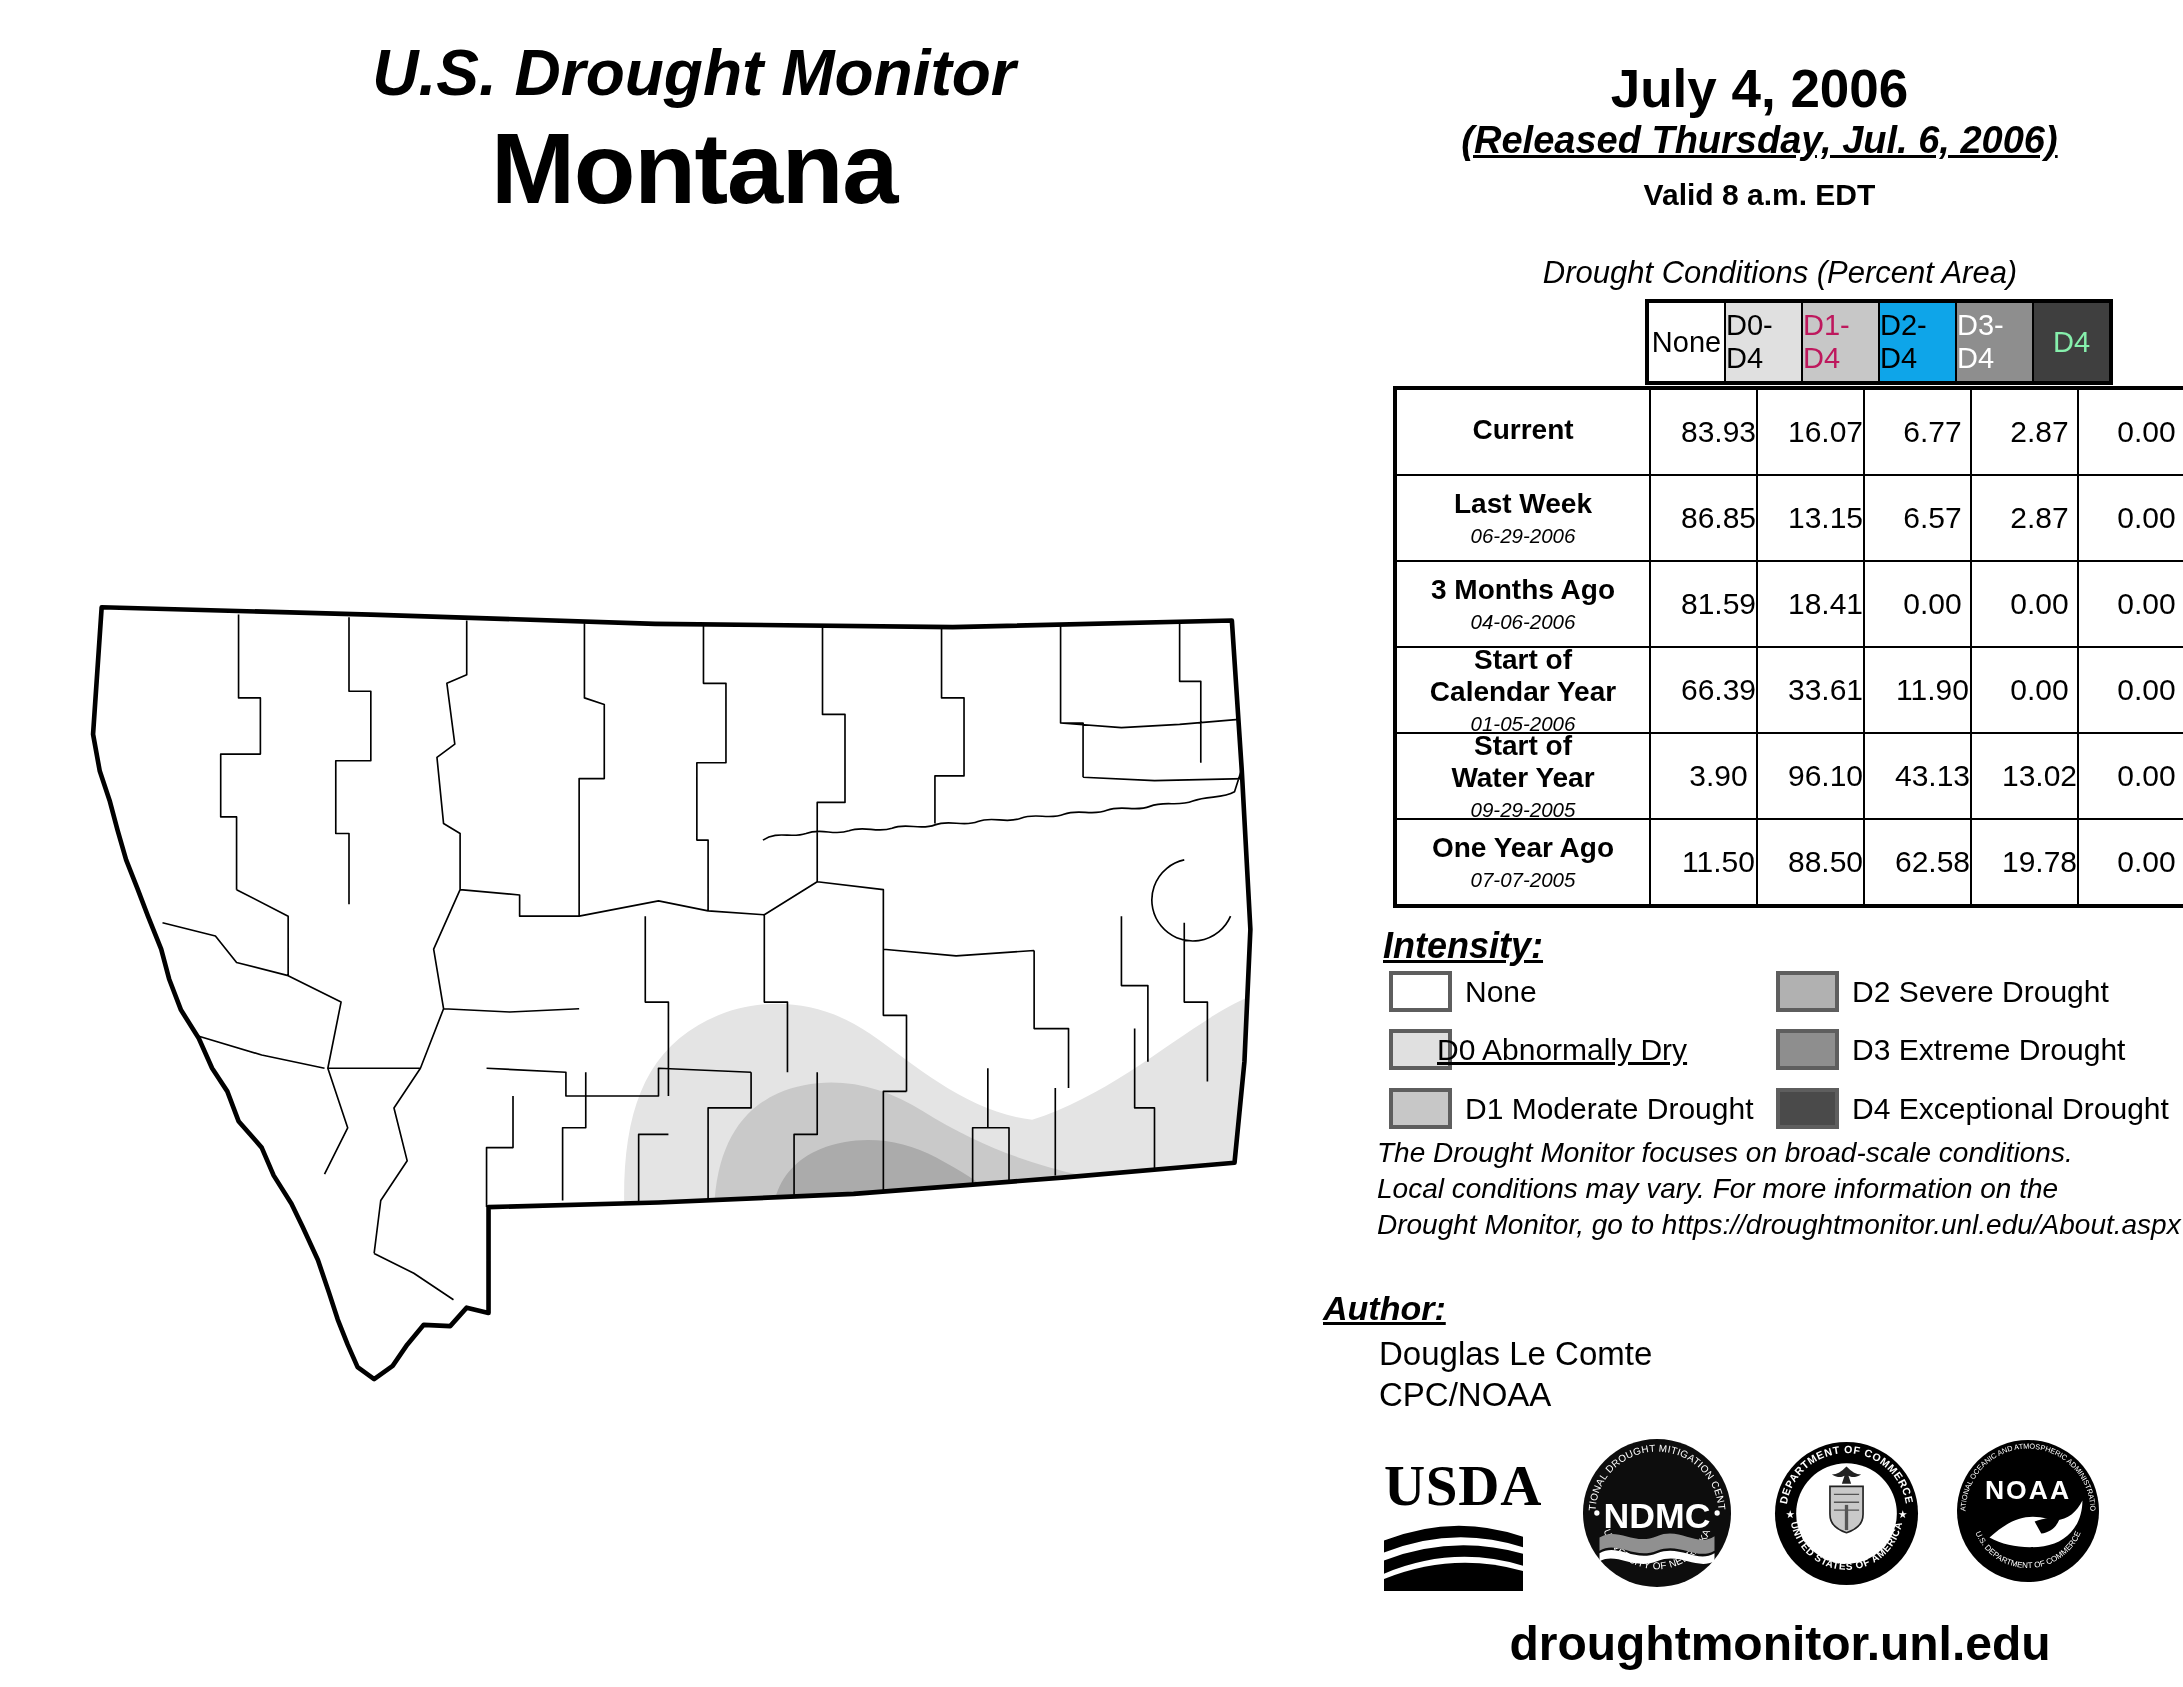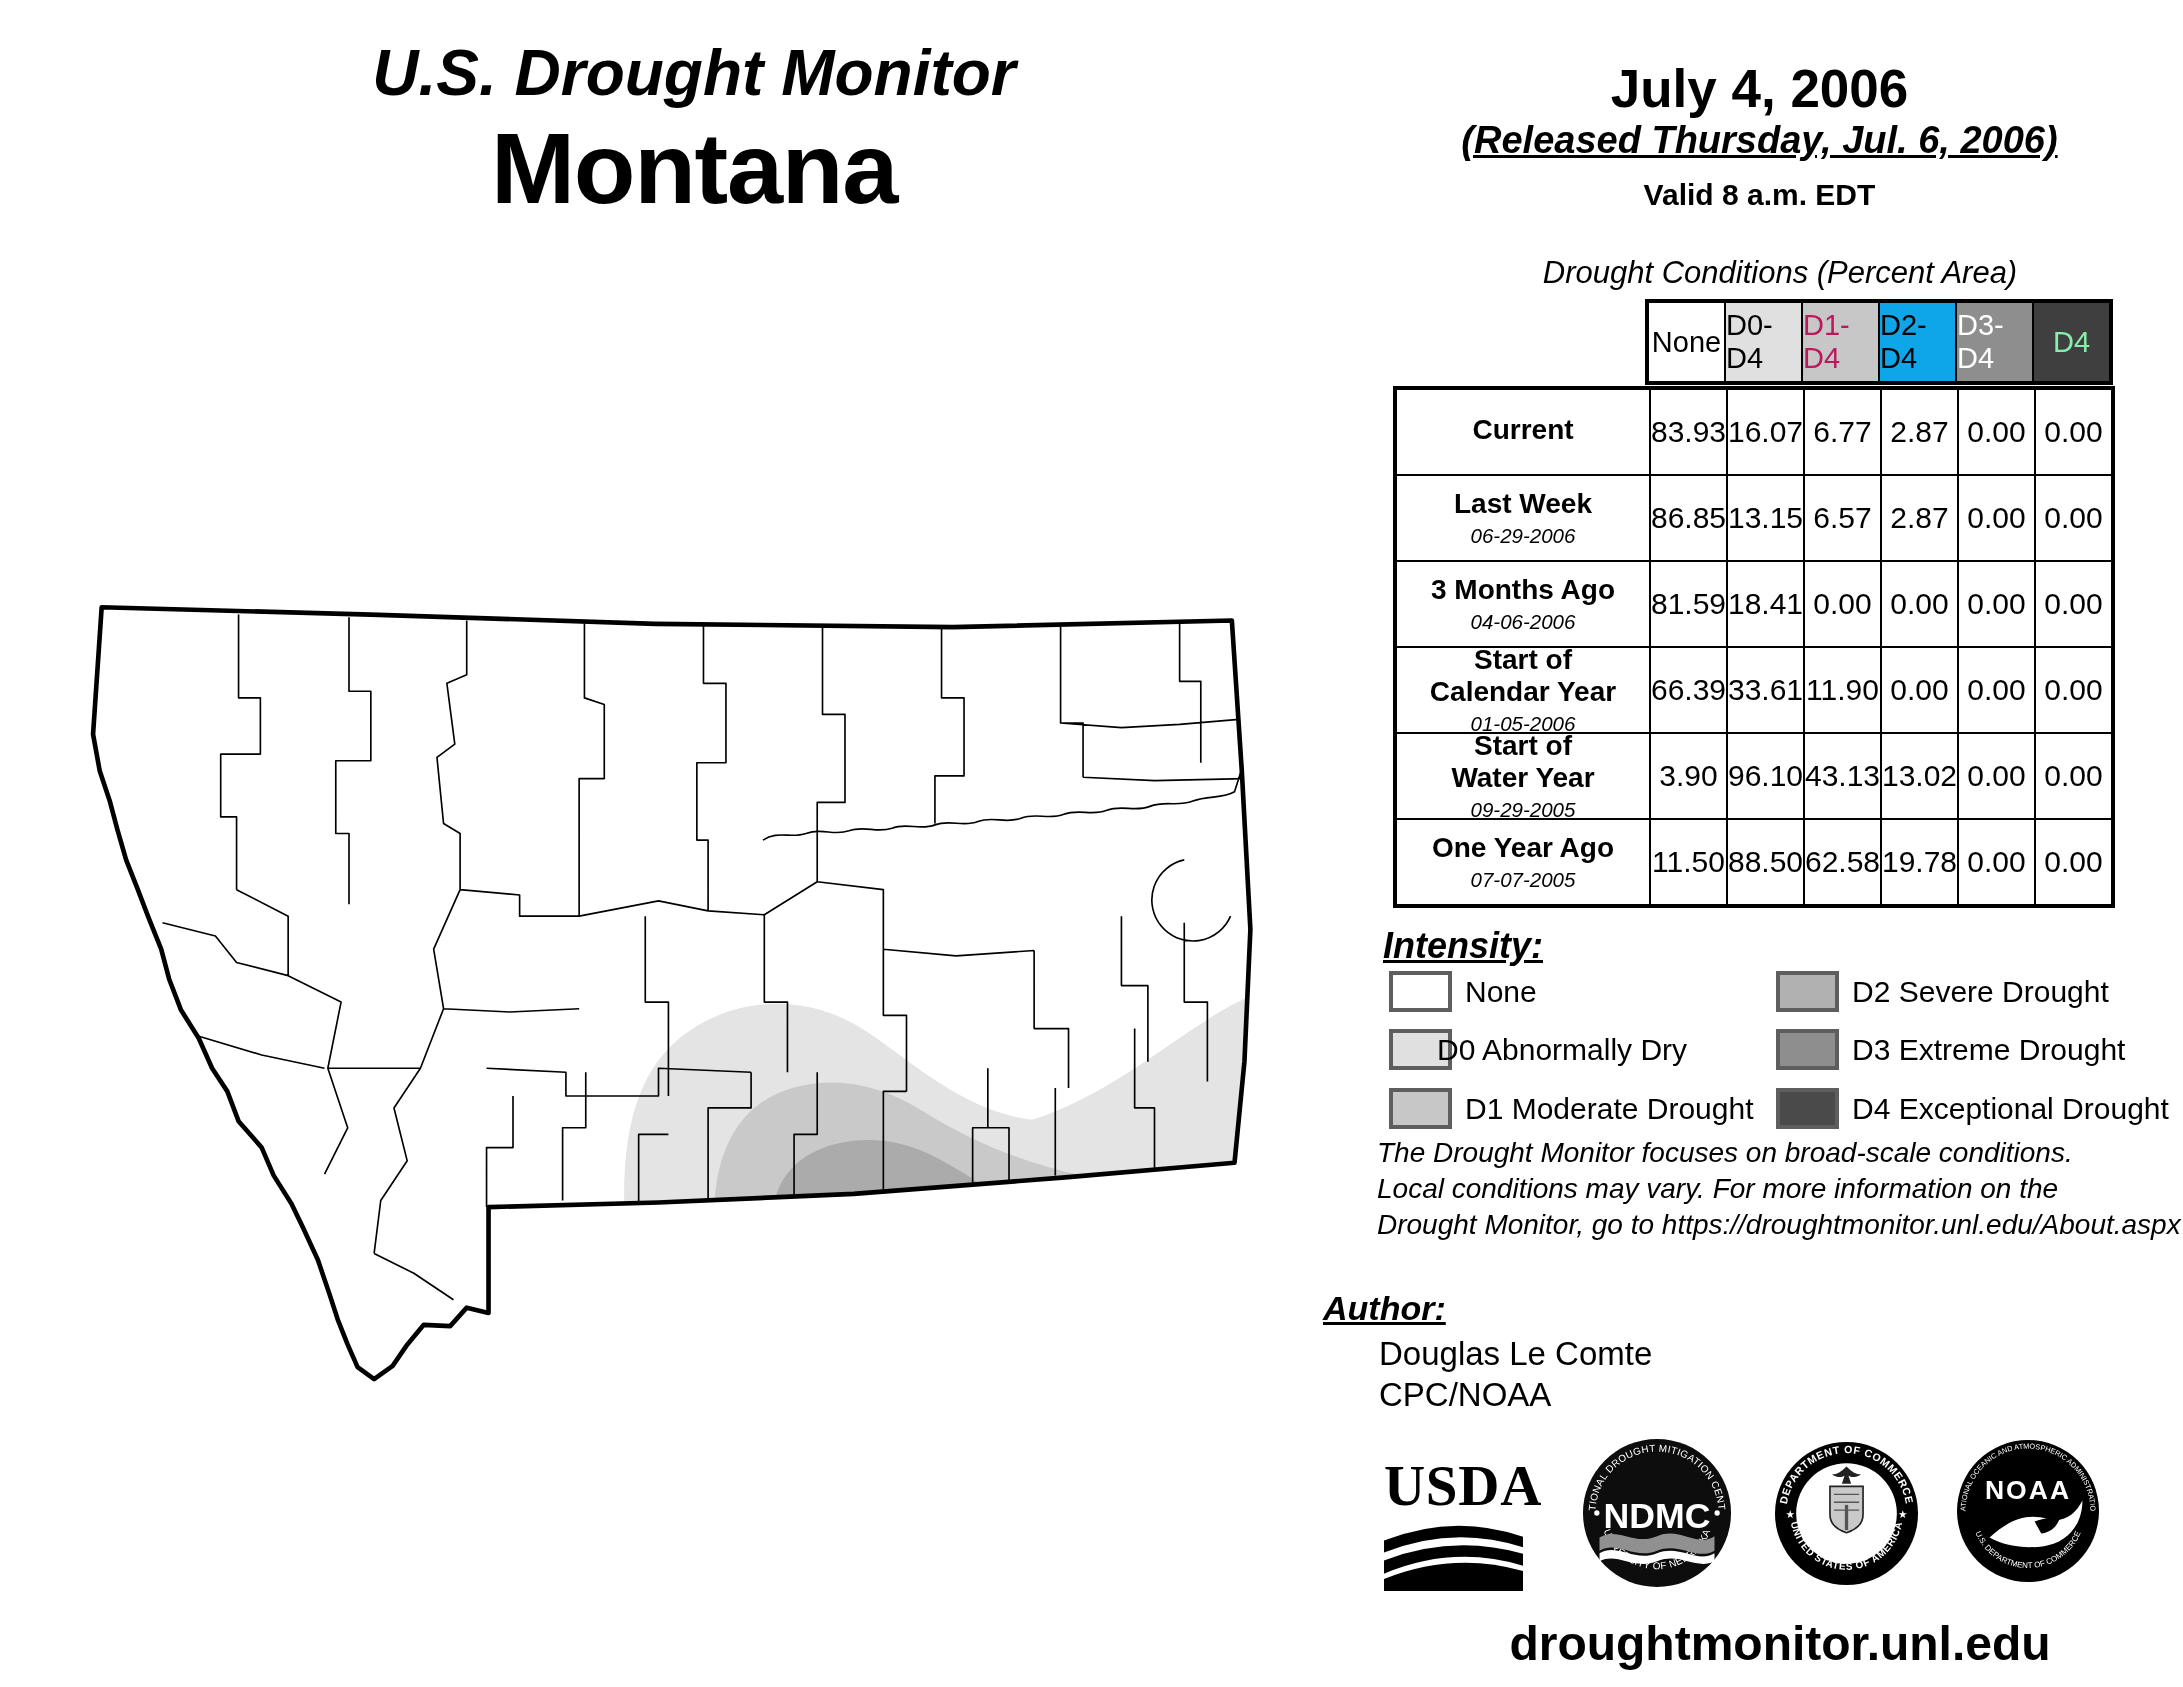--- a/index.html
+++ b/index.html
@@ -27,21 +27,21 @@
          align-items:center;justify-content:center;font-size:29px;}
   .hcell:last-child{border-right:none;}
   .dm-body{position:absolute;left:0;top:87px;border:4.6px solid #000;background:#fff;}
   .drow{display:flex;border-bottom:2.6px solid #000;}
   .drow:last-child{border-bottom:none;}
   .lblcell{width:252px;border-right:2.6px solid #000;height:84px;display:flex;flex-direction:column;
            align-items:center;justify-content:center;text-align:center;}
   .lbl-main{font-weight:bold;font-size:28px;line-height:32px;white-space:pre-line;}
   .lbl-date{font-style:italic;font-size:20.5px;margin-top:4px;}
   .vcell{width:75px;border-right:2.6px solid #000;display:flex;align-items:center;
-         justify-content:center;font-size:30px;}
+         justify-content:center;font-size:30px;padding-left:30px;}
   .vcell:last-child{border-right:none;}
 
   
   .legend-head{left:1383px;top:925px;font-size:36px;font-style:italic;font-weight:bold;
                text-decoration:underline;}
   .sw{width:63px;height:41px;border:4px solid #5e5e5e;box-sizing:border-box;}
   .leg-label{font-size:30px;line-height:41px;white-space:nowrap;}
 
   
   .disclaimer{left:1377px;top:1135px;font-style:italic;font-size:28px;line-height:36px;}
@@ -249,21 +249,21 @@
       <div class="vcell">0.00</div>
     </div>
   </div>
 </div>
 
 <div class="abs legend-head">Intensity:</div>
 
 <div class="abs sw" style="left: 1389px; top: 971px; background: rgb(255, 255, 255);"></div>
 <div class="abs leg-label" style="left:1465px;top:971px;">None</div>
 <div class="abs sw" style="left: 1389px; top: 1029px; background: rgb(224, 224, 224);"></div>
-<div class="abs leg-label" style="left:1437px;top:1029px;">D0 Abnormally Dry</div>
+<div class="abs leg-label" style="left:1437px;top:1029px;text-decoration:underline;">D0 Abnormally Dry</div>
 <div class="abs sw" style="left: 1389px; top: 1088px; background: rgb(199, 199, 199);"></div>
 <div class="abs leg-label" style="left:1465px;top:1088px;">D1 Moderate Drought</div>
 <div class="abs sw" style="left: 1776px; top: 971px; background: rgb(177, 177, 177);"></div>
 <div class="abs leg-label" style="left:1852px;top:971px;">D2 Severe Drought</div>
 <div class="abs sw" style="left: 1776px; top: 1029px; background: rgb(142, 142, 142);"></div>
 <div class="abs leg-label" style="left:1852px;top:1029px;">D3 Extreme Drought</div>
 <div class="abs sw" style="left: 1776px; top: 1088px; background: rgb(74, 74, 74);"></div>
 <div class="abs leg-label" style="left:1852px;top:1088px;">D4 Exceptional Drought</div>
 
 <div class="abs disclaimer">

